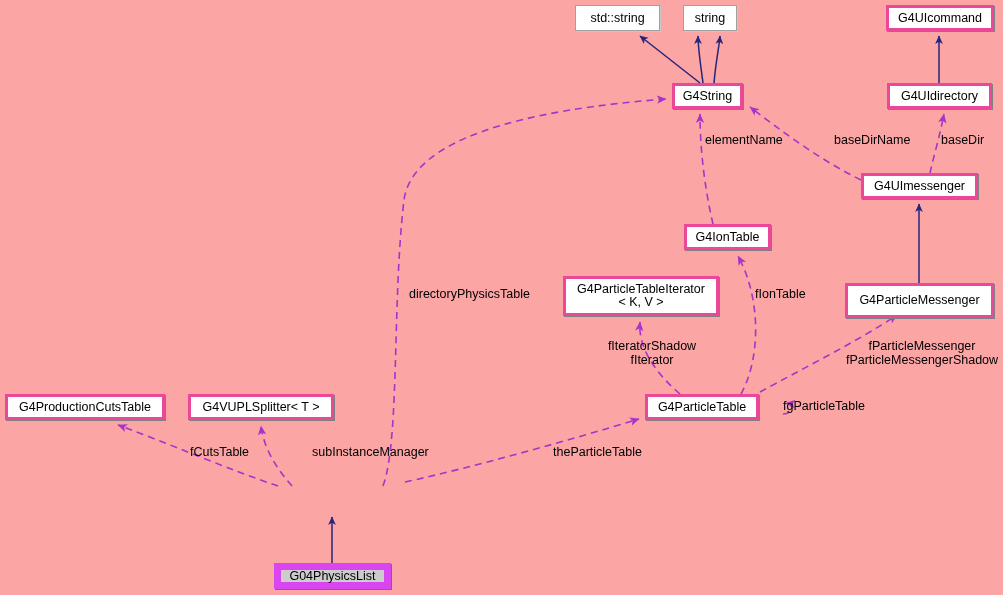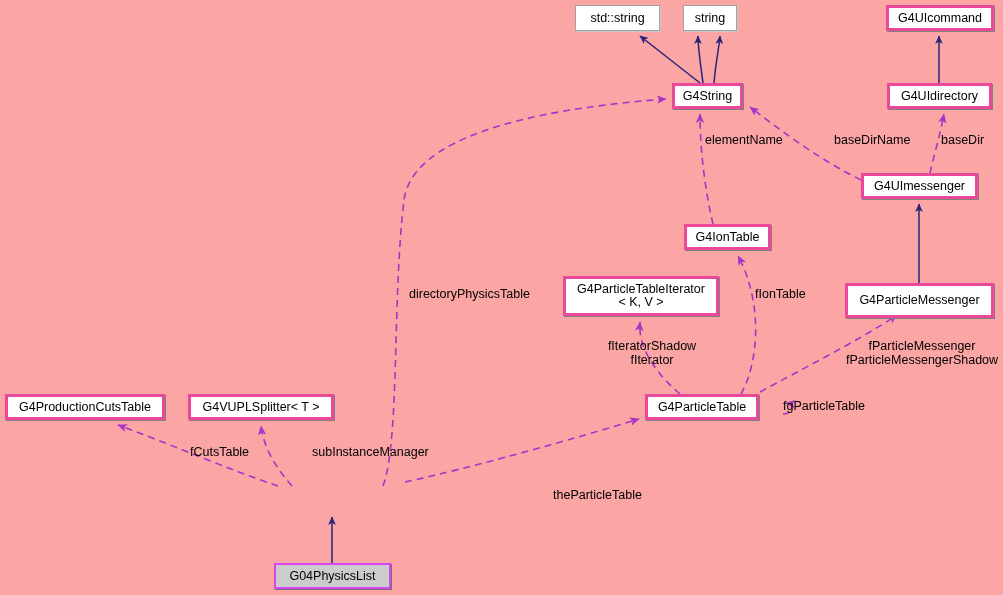--- a/index.html
+++ b/index.html
@@ -39,21 +39,21 @@
     line-height: 13px;
     white-space: nowrap;
     z-index: 5;
   }
   .node.thin {
     border: 1px solid #a0a0a0;
     box-shadow: 1px 1px 0 0 #c8c8c8;
   }
   .node.current {
     background: #cccccc;
-    border: 2px solid #d946ef;
+    border: 7px solid #d946ef;
     box-shadow: 1px 1px 0 0 #707070;
   }
   .node .l2 {
     font-size: 12.5px;
   }
   .edge-label {
     position: absolute;
     font-size: 12.5px;
     color: #000000;
     line-height: 14px;
@@ -208,17 +208,17 @@
   </div>
 
   <div class="edge-label" style="left:190px; top:445px;">
     <span>fCutsTable</span>
   </div>
 
   <div class="edge-label" style="left:264px; top:445px;margin-left:48px;">
     <span>subInstanceManager</span>
   </div>
 
-  <div class="edge-label" style="left:553px; top:445px;margin-top:43px;">
+  <div class="edge-label" style="left:553px; top:445px;">
     <span>theParticleTable</span>
   </div>
 
 </div>
 
 </body></html>

